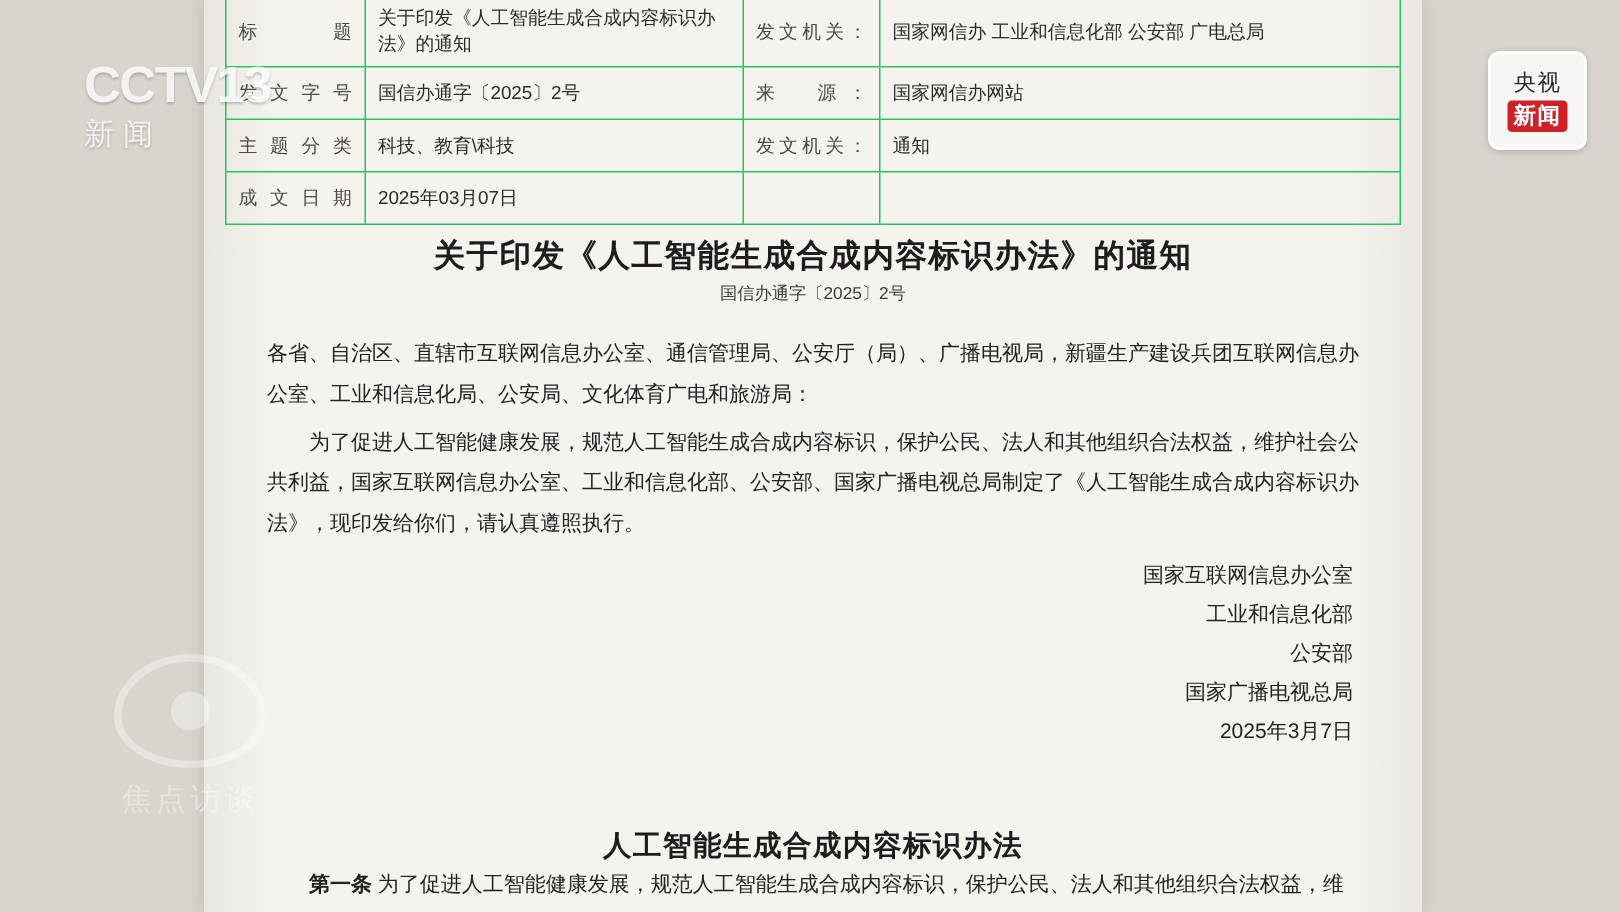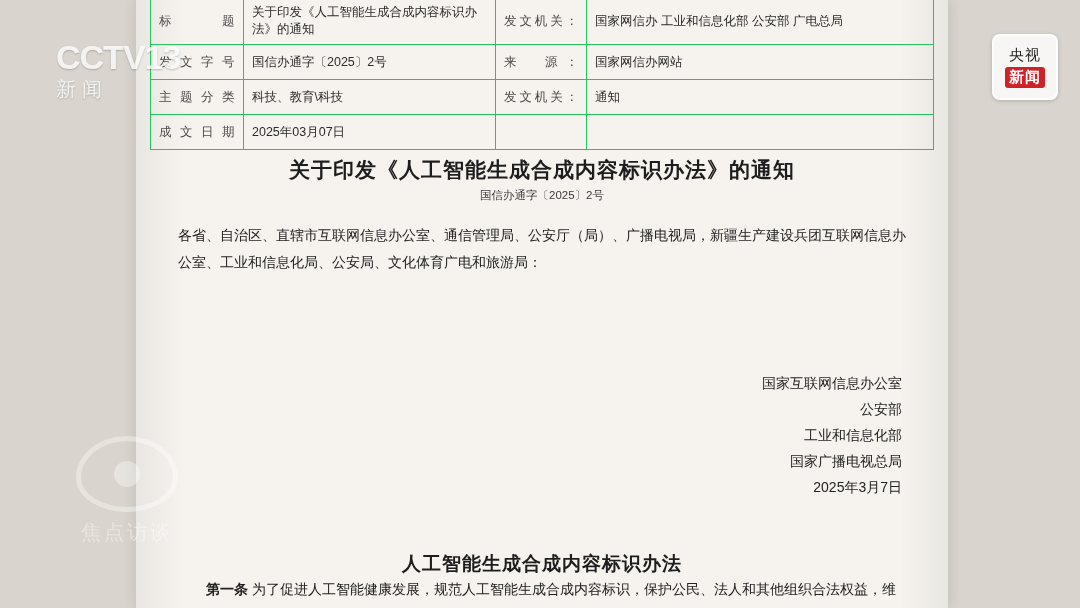--- a/index.html
+++ b/index.html
@@ -271,25 +271,26 @@
         <td class="lbl2"></td>
         <td class="val2"></td>
       </tr>
     </tbody>
       </table>
 
     <div class="doc-title">关于印发《人工智能生成合成内容标识办法》的通知</div>
     <div class="doc-number">国信办通字〔2025〕2号</div>
 
     <div class="body-block" id="addressee">各省、自治区、直辖市互联网信息办公室、通信管理局、公安厅（局）、广播电视局，新疆生产建设兵团互联网信息办公室、工业和信息化局、公安局、文化体育广电和旅游局：</div>
+    <div class="body-block" id="para1">为了促进人工智能健康发展，规范人工智能生成合成内容标识，保护公民、法人和其他组织合法权益，维护社会公共利益，国家互联网信息办公室、工业和信息化部、公安部、国家广播电视总局制定了《人工智能生成合成内容标识办法》，现印发给你们，请认真遵照执行。</div>
 
     <div class="signature" id="sig">
       <div>国家互联网信息办公室</div>
+      <div>工业和信息化部</div>
       <div>公安部</div>
-      <div>工业和信息化部</div>
       <div>国家广播电视总局</div>
       <div>2025年3月7日</div>
     </div>
 
     <div class="section-title">人工智能生成合成内容标识办法</div>
 
     <div class="body-block" id="article1">
       <span class="art-label">第一条</span>
       <span>为了促进人工智能健康发展，规范人工智能生成合成内容标识，保护公民、法人和其他组织合法权益，维护社会公共利</span>
     </div>

